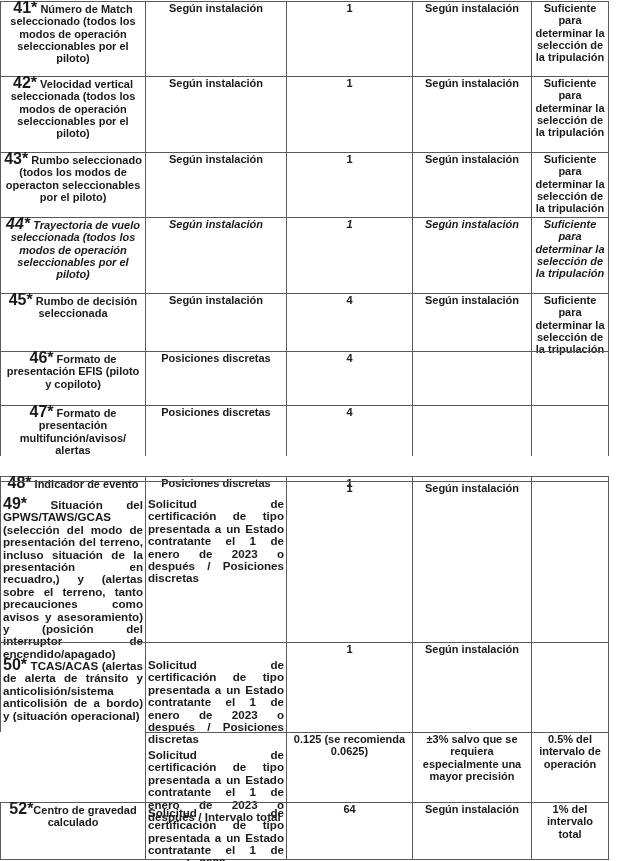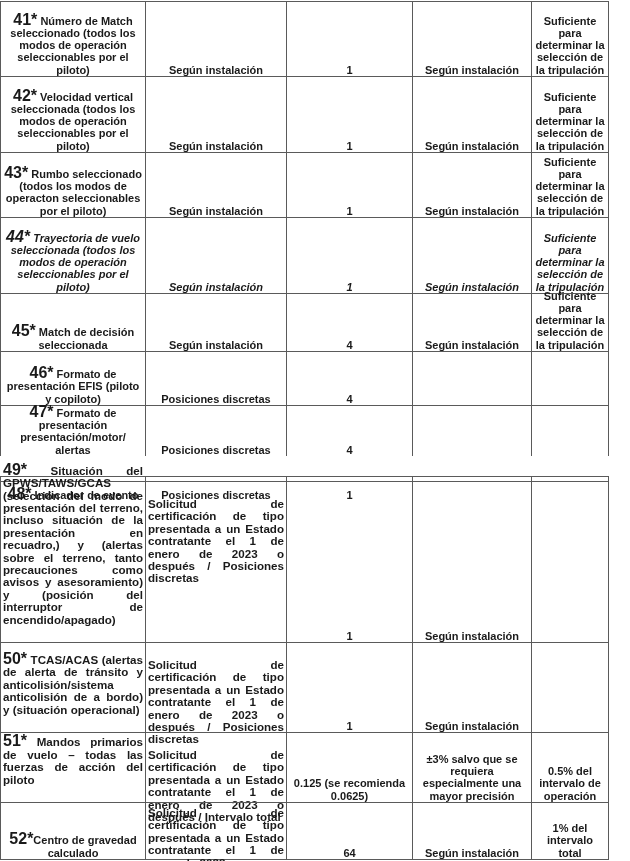--- a/index.html
+++ b/index.html
@@ -2,21 +2,21 @@
 <html><head>
 <meta charset="utf-8">
 <style>
   html, body { margin: 0; padding: 0; background: #ffffff; }
   body { width: 630px; height: 861px; overflow: hidden; position: relative;
          font-family: "Liberation Sans", sans-serif; color: #1a1a1a; }
   .tbl { position: absolute; left: 0; top: 0; width: 630px; height: 861px; }
   .row { position: absolute; left: 0; width: 629px; }
   .cell { position: absolute; top: 0; bottom: 0; box-sizing: border-box;
           border-left: 1.5px solid #5a5a5a; border-top: 1.5px solid #5a5a5a;
-          display: flex; align-items: flex-end; justify-content: center;
+          display: flex; align-items: flex-start; justify-content: center;
           text-align: center; font-weight: bold; font-size: 11px; line-height: 12.3px;
           padding: 0 3px; }
   .cell.last { border-right: 1.5px solid #5a5a5a; }
   .row.bottom .cell { border-bottom: 1.5px solid #5a5a5a; }
   .c1 { left: 0; width: 145px; }
   .c2 { left: 145px; width: 141px; }
   .c3 { left: 286px; width: 126px; }
   .c4 { left: 412px; width: 119px; }
   .c5 { left: 531px; width: 78px; }
   .num { font-size: 16px; font-weight: bold; }
@@ -67,41 +67,41 @@
         <span class="inner"><span class="num">44*</span> <span class="param">Trayectoria de vuelo seleccionada (todos los modos de operación seleccionables por el piloto)</span></span>
       </div>
     <div class="cell c2">Según instalación</div>
     <div class="cell c3">1</div>
     <div class="cell c4">Según instalación</div>
     <div class="cell c5 last">Suficiente para determinar la selección de la tripulación</div>
   </div>
 
   <div class="row" style="top:293px;height:58px;">
     <div class="cell c1">
-        <span class="inner"><span class="num">45*</span> <span class="param">Match de decisión seleccionada</span></span>
+        <span class="inner"><span class="num">45*</span> <span class="param">Rumbo de decisión seleccionada</span></span>
       </div>
     <div class="cell c2">Según instalación</div>
     <div class="cell c3">4</div>
     <div class="cell c4">Según instalación</div>
     <div class="cell c5 last">Suficiente para determinar la selección de la tripulación</div>
   </div>
 
   <div class="row" style="top:351px;height:54px;padding-left:14px;">
     <div class="cell c1">
         <span class="inner"><span class="num">46*</span> <span class="param">Formato de presentación EFIS (piloto y copiloto)</span></span>
       </div>
     <div class="cell c2">Posiciones discretas</div>
     <div class="cell c3">4</div>
     <div class="cell c4"></div>
     <div class="cell c5 last"></div>
   </div>
 
   <div class="row" style="top:405px;height:51px;">
     <div class="cell c1">
-        <span class="inner"><span class="num">47*</span> <span class="param">Formato de presentación presentación/motor/ alertas</span></span>
+        <span class="inner"><span class="num">47*</span> <span class="param">Formato de presentación multifunción/avisos/ alertas</span></span>
       </div>
     <div class="cell c2">Posiciones discretas</div>
     <div class="cell c3">4</div>
     <div class="cell c4"></div>
     <div class="cell c5 last"></div>
   </div>
 
   <div class="row" style="top:476px;height:25px;padding-left:7px;">
     <div class="cell c1">
         <span class="inner"><span class="num">48*</span> <span class="param">Indicador de evento</span></span>
@@ -130,23 +130,20 @@
       </div>
     <div class="cell c2 justify">
         <span class="inner">Solicitud de certificación de tipo presentada a un Estado contratante el 1 de enero de 2023 o después / Posiciones discretas</span>
       </div>
     <div class="cell c3">1</div>
     <div class="cell c4">Según instalación</div>
     <div class="cell c5 last"></div>
   </div>
 
   <div class="row" style="top:732px;height:70px;">
-    <div class="cell c1 justify">
-        <span class="inner"><span class="num">51*</span> <span>Mandos primarios de vuelo – todas las fuerzas de acción del piloto</span></span>
-      </div>
     <div class="cell c2 justify">
         <span class="inner">Solicitud de certificación de tipo presentada a un Estado contratante el 1 de enero de 2023 o después / Intervalo total</span>
       </div>
     <div class="cell c3">0.125 (se recomienda 0.0625)</div>
     <div class="cell c4">±3% salvo que se requiera especialmente una mayor precisión</div>
     <div class="cell c5 last">0.5% del intervalo de operación</div>
   </div>
 
   <div class="row bottom" style="top:802px;height:58px;">
     <div class="cell c1">

